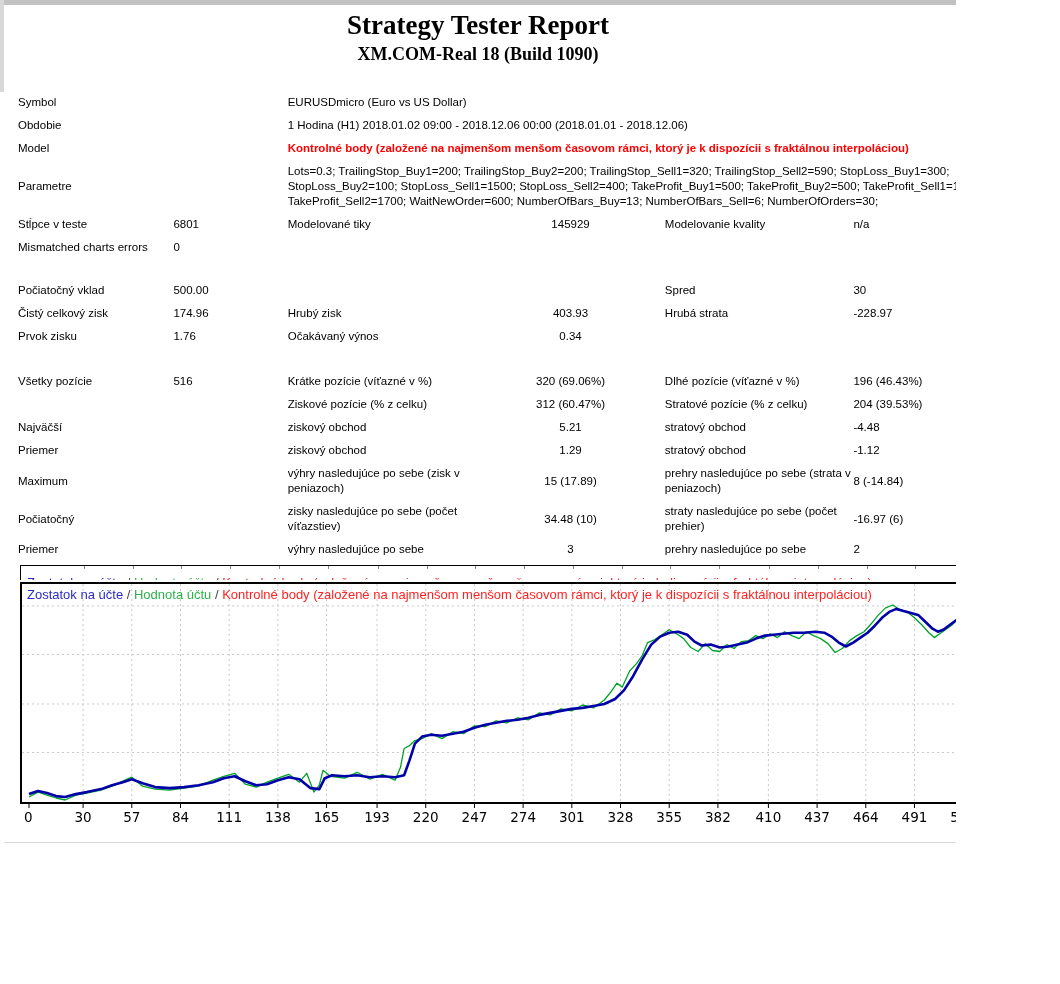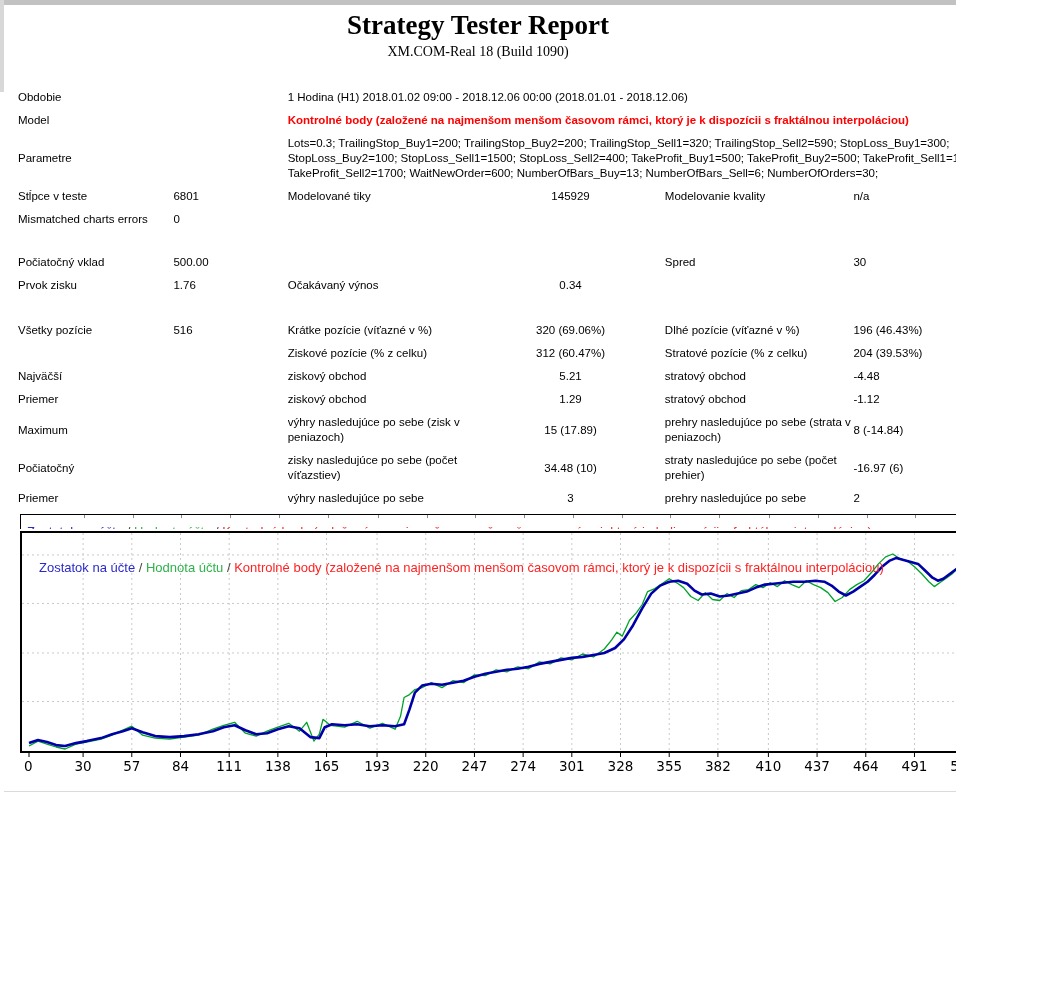--- a/index.html
+++ b/index.html
@@ -4,61 +4,66 @@
 <style>
   html,body{margin:0;padding:0;background:#fff;}
   #page{position:relative;width:956px;height:984px;background:#fff;overflow:hidden;
         font-family:"Liberation Sans",sans-serif;color:#000;}
   #edge-top{position:absolute;top:0;left:0;width:1060px;height:5px;background:#c2c2c2;}
   #edge-left{position:absolute;top:0;left:0;width:4px;height:92px;background:#d8d8d8;}
 
   .titles{text-align:center;font-family:"Liberation Serif","DejaVu Serif",serif;}
   .t1{margin:10px 0 0 0;font-size:27px;font-weight:bold;}
   .t2{margin:3px 0 0 0;font-size:21px;font-weight:bold;}
-  .t3{margin:3px 0 0 0;font-size:14px;font-weight:normal;}
+  .t3{margin:3px 0 0 0;font-size:18px;font-weight:bold;}
 
   table.report{border-collapse:collapse;table-layout:fixed;width:1024px;margin:26px 0 0 18px;
                font-size:11.5px;line-height:15px;}
   table.report td{padding:4px 0;vertical-align:middle;overflow:hidden;}
   td.c1{width:68px;padding-right:4px;}
   td.c2{width:50px;text-align:left;}
   td.c3{width:330px;padding-left:10px;}
   td.c4{width:99px;text-align:center;}
   td.c5{width:320px;padding-left:10px;}
   td.c6{text-align:left;}
   td.red{color:#ff0000;font-weight:bold;}
   tr.gap td{padding:0;}
 
   .chart-wrap{position:relative;margin:4px 0 0 20px;width:1030px;}
   .strip{position:relative;width:946px;height:14px;border:1px solid #000;border-bottom:none;
          overflow:hidden;background:#fff;}
   .strip .legend-clip{position:absolute;top:9px;left:6px;white-space:nowrap;font-size:13px;}
   .plot{position:relative;width:1010px;height:252px;margin-top:2px;}
   .plot svg{position:absolute;top:0;left:0;}
-  .legend{position:absolute;top:5px;left:19px;width:933px;overflow:hidden;white-space:nowrap;
-          font-size:13px;margin-top:24px;}
+  .legend{position:absolute;top:5px;left:7px;width:933px;overflow:hidden;white-space:nowrap;
+          font-size:13px;}
   .legend span{letter-spacing:0px;}
   .sep{color:#444;}
   .bottom-divider{width:1052px;height:1px;background:#dadada;margin:8px 0 0 4px;}
 </style>
 </head>
 <body>
 
 <div id="page">
   <div id="edge-top"></div>
   <div id="edge-left"></div>
 
   <div class="titles">
     <div class="t1">Strategy Tester Report</div>
     <div class="t3">XM.COM-Real 18 (Build 1090)</div>
   </div>
 
   <table class="report">
     <tbody>
         <tr>
+          <td class="c1">Symbol</td>
+          <td class="c2"></td>
+          <td class="c3" colspan="4">EURUSDmicro (Euro vs US Dollar)</td>
+        </tr>
+        <tr>
           <td class="c1">Obdobie</td>
           <td class="c2"></td>
           <td class="c3" colspan="4">1 Hodina (H1) 2018.01.02 09:00 - 2018.12.06 00:00 (2018.01.01 - 2018.12.06)</td>
         </tr>
         <tr>
           <td class="c1">Model</td>
           <td class="c2"></td>
           <td class="c3 red" colspan="4">Kontrolné body (založené na najmenšom menšom časovom rámci, ktorý je k dispozícii s fraktálnou interpoláciou)</td>
         </tr>
         <tr>
@@ -85,20 +90,28 @@
         <tr class="gap" style="height: 20px;">
           <td colspan="6"></td>
         </tr>
         <tr>
           <td class="c1">Počiatočný vklad</td>
           <td class="c2">500.00</td>
           <td class="c3"></td>
           <td class="c4"></td>
           <td class="c5">Spred</td>
           <td class="c6">30</td>
+        </tr>
+        <tr>
+          <td class="c1">Čistý celkový zisk</td>
+          <td class="c2">174.96</td>
+          <td class="c3">Hrubý zisk</td>
+          <td class="c4">403.93</td>
+          <td class="c5">Hrubá strata</td>
+          <td class="c6">-228.97</td>
         </tr>
         <tr>
           <td class="c1">Prvok zisku</td>
           <td class="c2">1.76</td>
           <td class="c3">Očakávaný výnos</td>
           <td class="c4">0.34</td>
           <td class="c5"></td>
           <td class="c6"></td>
         </tr>
         <tr class="gap" style="height: 8px;">

